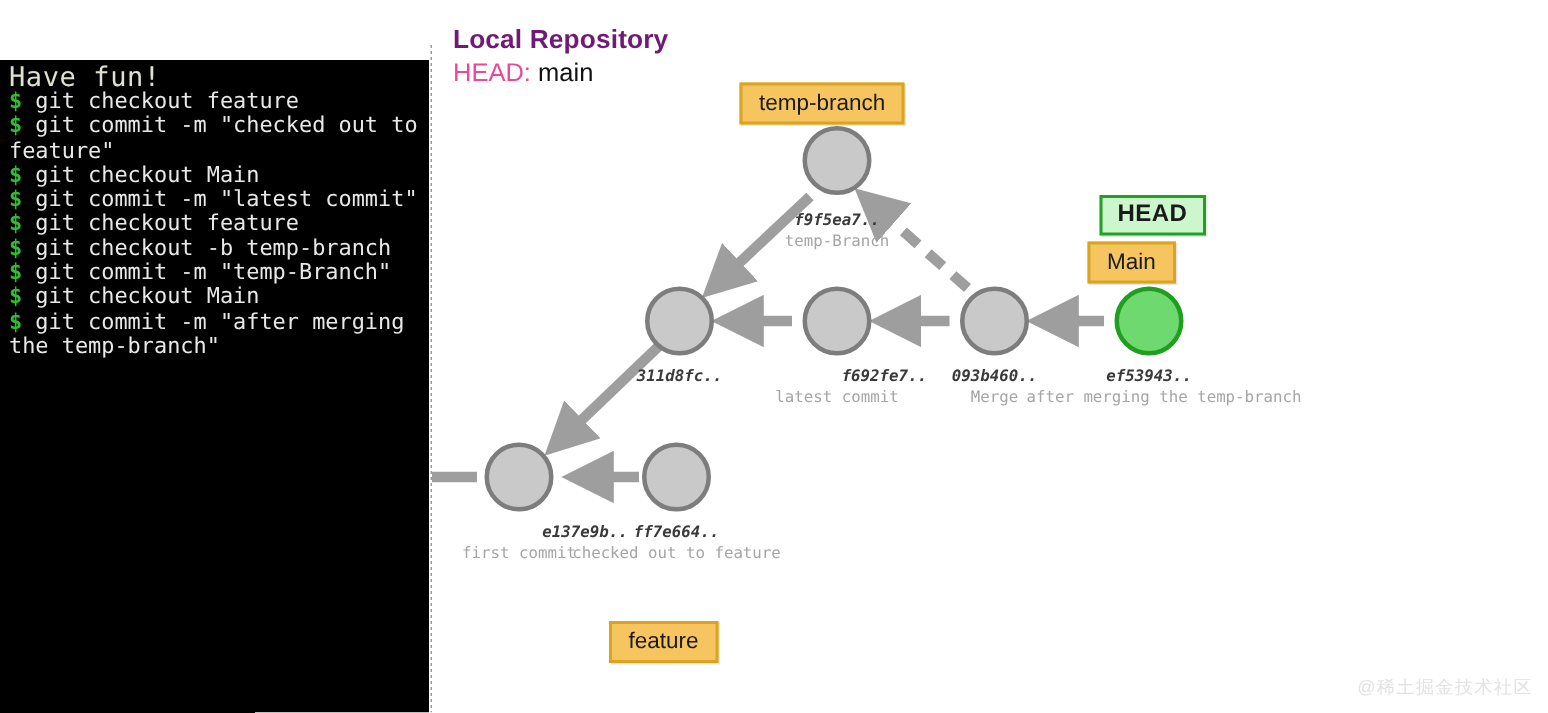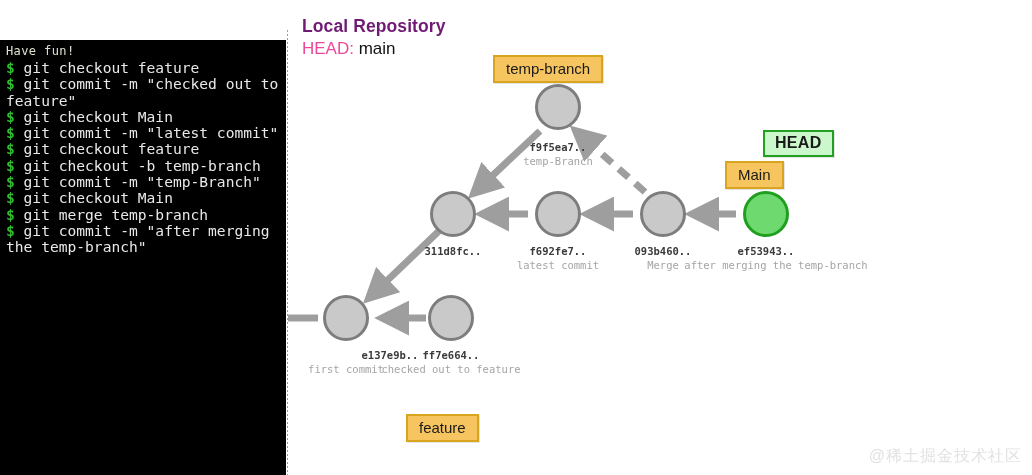--- a/index.html
+++ b/index.html
@@ -34,21 +34,21 @@
   .term-line {
     font-family: "DejaVu Sans Mono", monospace;
     font-size: 14.6px;
     line-height: 16.3px;
     color: #e8e8e8;
     white-space: pre-wrap;
     padding-left: 2px;
   }
   .term-line.banner {
     color: #e0e0d0;
-    font-size: 12px;
+    font-size: 18px;
     line-height: 15px;
     letter-spacing: 0.4px;
     padding-bottom: 1px;
   }
   .term-line .prompt {
     color: #2fbe2f;
     font-weight: bold;
   }
 
   
@@ -94,20 +94,21 @@
   }
 
   .node-hash {
     position: absolute;
     font-family: "DejaVu Sans Mono", monospace;
     font-size: 10.5px;
     font-weight: bold;
     color: #3a3a3a;
     white-space: nowrap;
     text-align: center;
+    font-style: italic;
   }
   .node-msg {
     position: absolute;
     font-family: "DejaVu Sans Mono", monospace;
     font-size: 10.5px;
     color: #a5a5a5;
     white-space: nowrap;
     text-align: center;
   }
 
@@ -127,21 +128,21 @@
     border: 2px solid #22a022;
     font-weight: bold;
     font-size: 16px;
     letter-spacing: 0.3px;
     padding: 2px 10px 3px 10px;
   }
 
   #watermark {
     position: absolute;
     right: 10px; bottom: 8px;
-    font-size: 16px;
+    font-size: 12px;
     color: #e2e2e2;
     white-space: nowrap;
     letter-spacing: 1px;
   }
 </style>
 </head>
 <body>
 
 <div id="root">
 
@@ -149,21 +150,20 @@
     <div class="term-line banner">Have fun!</div>
     <div id="term-lines">
         <div class="term-line"><span class="prompt">$ </span><span>git checkout feature</span></div>
         <div class="term-line"><span class="prompt">$ </span><span>git commit -m "checked out to feature"</span></div>
         <div class="term-line"><span class="prompt">$ </span><span>git checkout Main</span></div>
         <div class="term-line"><span class="prompt">$ </span><span>git commit -m "latest commit"</span></div>
         <div class="term-line"><span class="prompt">$ </span><span>git checkout feature</span></div>
         <div class="term-line"><span class="prompt">$ </span><span>git checkout -b temp-branch</span></div>
         <div class="term-line"><span class="prompt">$ </span><span>git commit -m "temp-Branch"</span></div>
         <div class="term-line"><span class="prompt">$ </span><span>git checkout Main</span></div>
-        <div class="term-line"><span class="prompt">$ </span><span>git merge temp-branch</span></div>
         <div class="term-line"><span class="prompt">$ </span><span>git commit -m "after merging the temp-branch"</span></div>
       </div>
   </div>
   <div id="terminal-divider"></div>
 
   <div id="graph">
 
     <div id="graph-title">Local Repository</div>
     <div id="graph-head-line">
       <span class="head-key">HEAD:</span>
@@ -200,35 +200,35 @@
     <div class="node" style="left:247px; top:84px;"></div>
     <div class="node" style="left:142px; top:191px;"></div>
     <div class="node" style="left:247px; top:191px;"></div>
     <div class="node" style="left:352px; top:191px;"></div>
     <div class="node head-node" style="left:455px; top:191px;"></div>
     <div class="node" style="left:35px; top:295px;"></div>
     <div class="node" style="left:140px; top:295px;"></div>
 
     <div class="node-hash" style="left:210px; top:141px; width:120px;">f9f5ea7..</div>
     <div class="node-hash" style="left:105px; top:245px; width:120px;">311d8fc..</div>
-    <div class="node-hash" style="left:210px; top:245px; width:120px;">f692fe7..</div>
+    <div class="node-hash" style="left:210px; top:245px; width:120px;text-align:right;">f692fe7..</div>
     <div class="node-hash" style="left:315px; top:245px; width:120px;text-align:center;">093b460..</div>
     <div class="node-hash" style="left:418px; top:245px; width:120px;">ef53943..</div>
     <div class="node-hash" style="left:-2px; top:349px; width:120px;margin-left:44px;">e137e9b..</div>
     <div class="node-hash" style="left:103px; top:349px; width:120px;">ff7e664..</div>
 
     <div class="node-msg" style="left:210px; top:155px; width:120px;">temp-Branch</div>
     <div class="node-msg" style="left:210px; top:259px; width:120px;">latest commit</div>
     <div class="node-msg" style="left:315px; top:259px; width:120px;">Merge</div>
     <div class="node-msg" style="left:388px; top:259px; width:200px;">after merging the temp-branch</div>
     <div class="node-msg" style="left:-2px; top:363px; width:120px;">first commit</div>
     <div class="node-msg" style="left:73px; top:363px; width:180px;">checked out to feature</div>
 
     <div class="badge" style="left:205px; top:55px;">temp-branch</div>
-    <div class="badge head-badge" style="left:445px; top:130px;margin-left:30px;">HEAD</div>
+    <div class="badge head-badge" style="left:445px; top:130px;">HEAD</div>
     <div class="badge" style="left:437px; top:161px;">Main</div>
     <div class="badge" style="left:118px; top:375px;margin-top:39px;">feature</div>
 
   </div>
 
   <div id="watermark">@稀土掘金技术社区</div>
 
 </div>
 
 </body></html>

